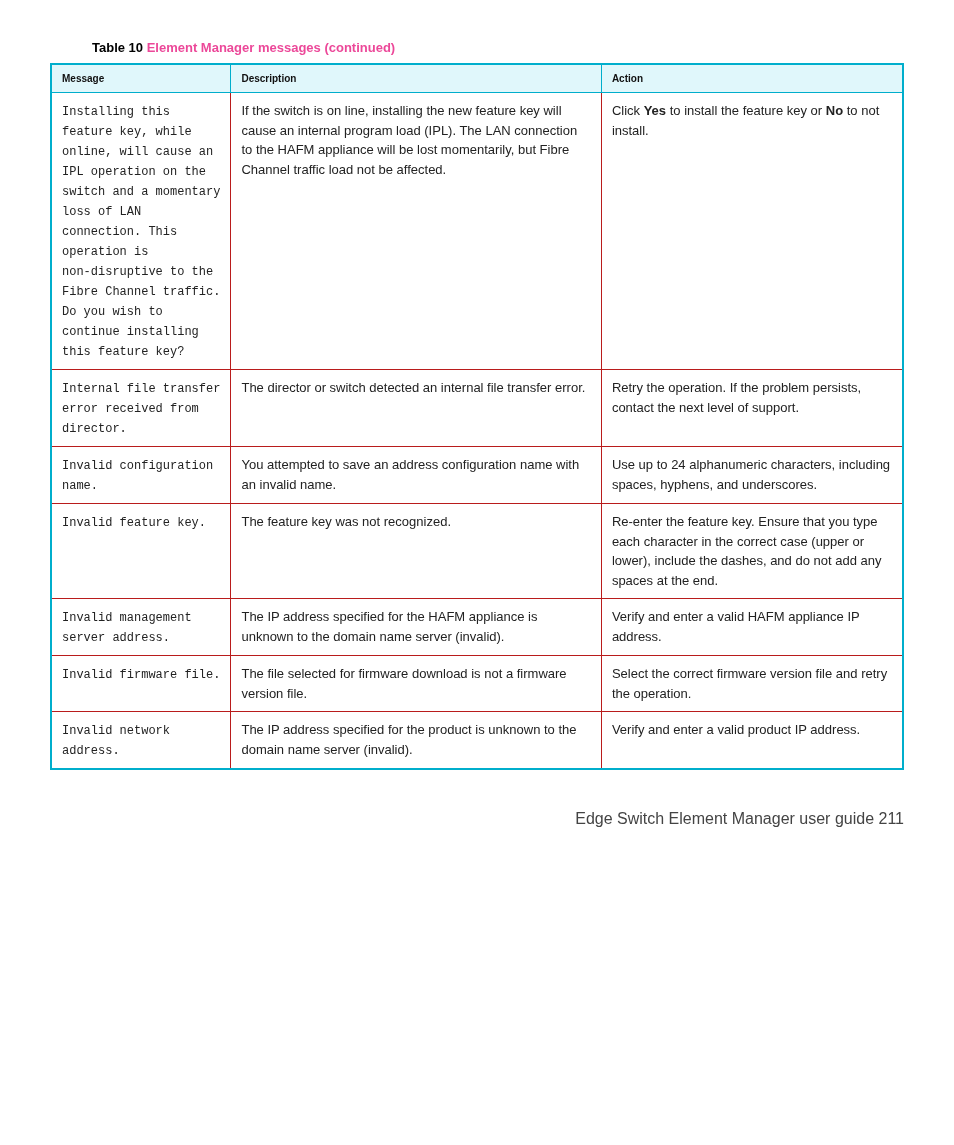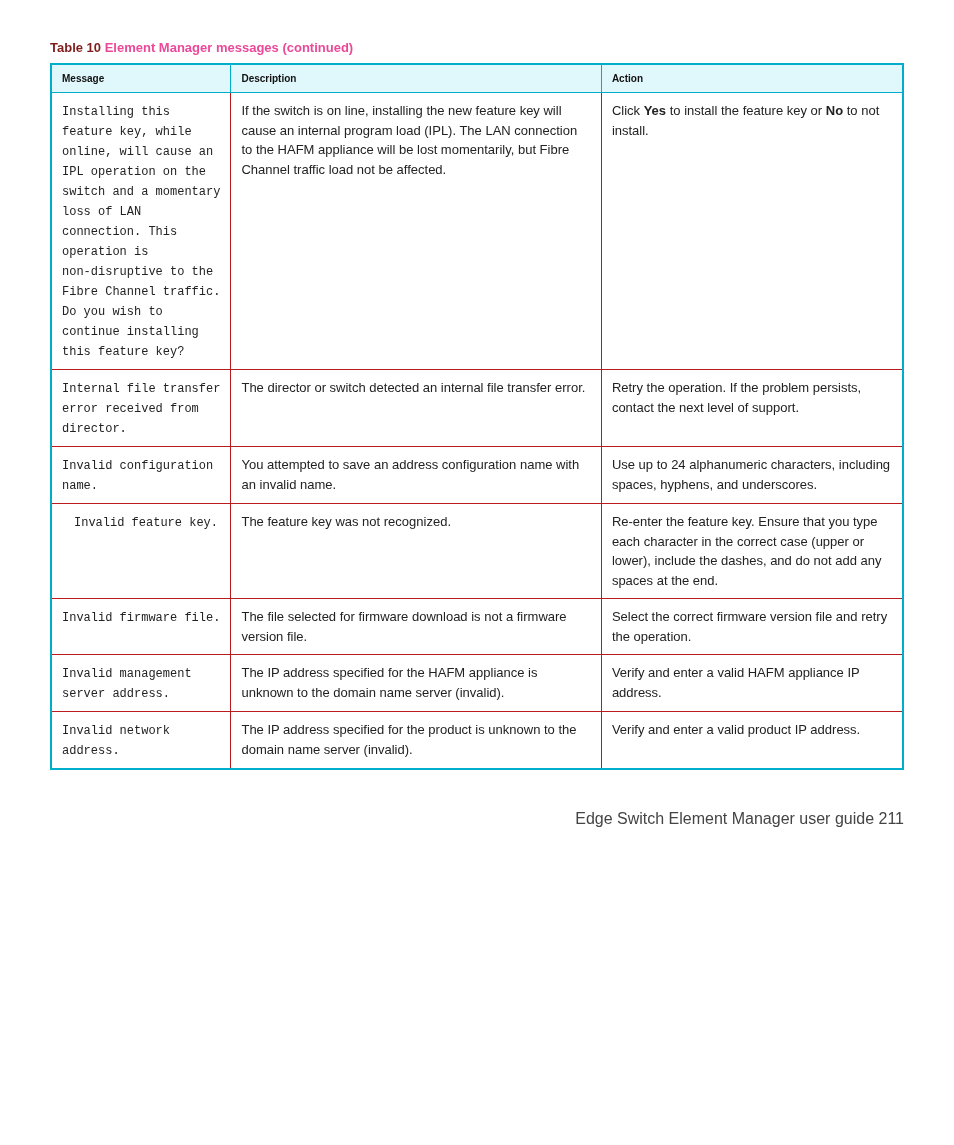--- a/index.html
+++ b/index.html
@@ -12,22 +12,23 @@
       min-height: 1145px;
       padding: 40px 50px 60px 50px;
     }
     .table-title {
       color: #00aecc;
       font-size: 13px;
       font-weight: bold;
       margin-bottom: 8px;
     }
     .table-title span.label {
-      color: #7f1d1d;
+      color: #000000;
       font-weight: bold;
+      margin-left: 42px;
     }
     .table-title span.rest {
       color: #ec4899;
       font-weight: bold;
     }
     table {
       width: 100%;
       border-collapse: collapse;
       border: 2px solid #00aecc;
     }
@@ -98,34 +99,34 @@
         <td>The director or switch detected an internal file transfer error.</td>
         <td>Retry the operation. If the problem persists, contact the next level of support.</td>
       </tr>
       <tr>
         <td><span class="mono" style="white-space: pre;">Invalid configuration
 name.</span></td>
         <td>You attempted to save an address configuration name with an invalid name.</td>
         <td>Use up to 24 alphanumeric characters, including spaces, hyphens, and underscores.</td>
       </tr>
       <tr>
-        <td><span class="mono" style="white-space: pre; margin-left: 12px;">Invalid feature key.</span></td>
+        <td><span class="mono" style="white-space: pre;">Invalid feature key.</span></td>
         <td>The feature key was not recognized.</td>
         <td>Re-enter the feature key. Ensure that you type each character in the correct case (upper or lower), include the dashes, and do not add any spaces at the end.</td>
-      </tr>
-      <tr>
-        <td><span class="mono" style="white-space: pre;">Invalid firmware file.</span></td>
-        <td>The file selected for firmware download is not a firmware version file.</td>
-        <td>Select the correct firmware version file and retry the operation.</td>
       </tr>
       <tr>
         <td><span class="mono" style="white-space: pre;">Invalid management
 server address.</span></td>
         <td>The IP address specified for the HAFM appliance is unknown to the domain name server (invalid).</td>
         <td>Verify and enter a valid HAFM appliance IP address.</td>
+      </tr>
+      <tr>
+        <td><span class="mono" style="white-space: pre;">Invalid firmware file.</span></td>
+        <td>The file selected for firmware download is not a firmware version file.</td>
+        <td>Select the correct firmware version file and retry the operation.</td>
       </tr>
       <tr>
         <td><span class="mono" style="white-space: pre;">Invalid network
 address.</span></td>
         <td>The IP address specified for the product is unknown to the domain name server (invalid).</td>
         <td>Verify and enter a valid product IP address.</td>
       </tr>
     </tbody>
 </table>
 

